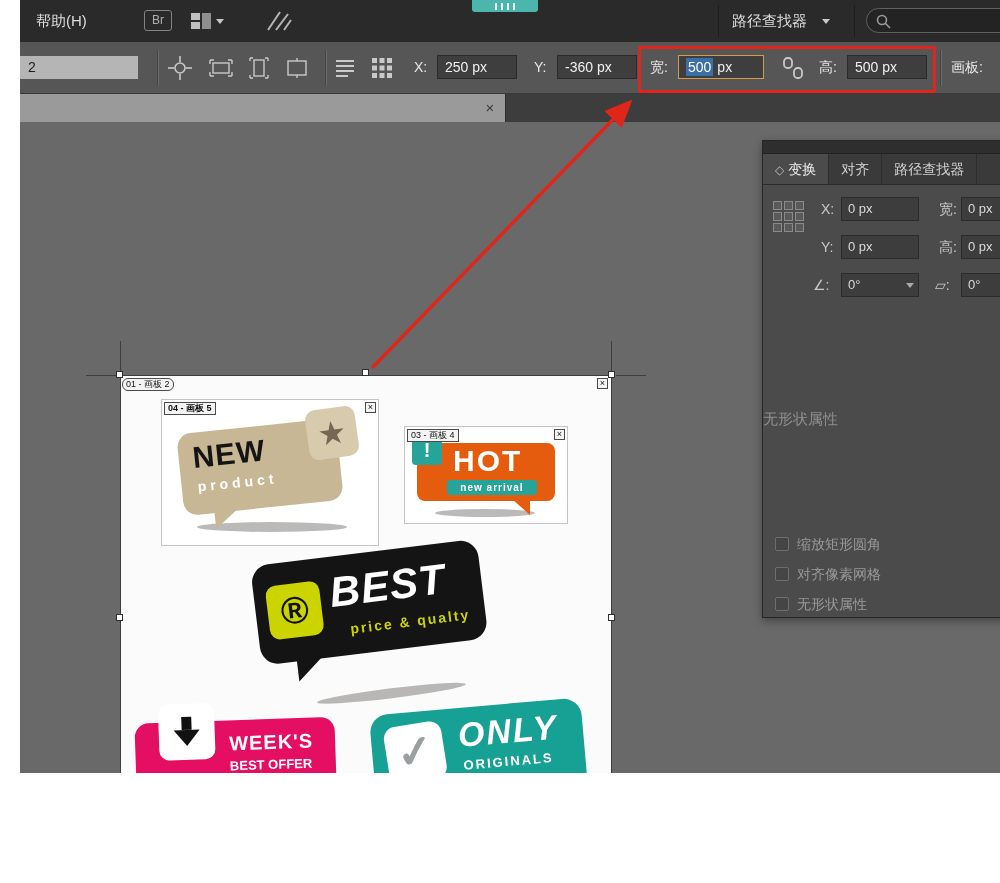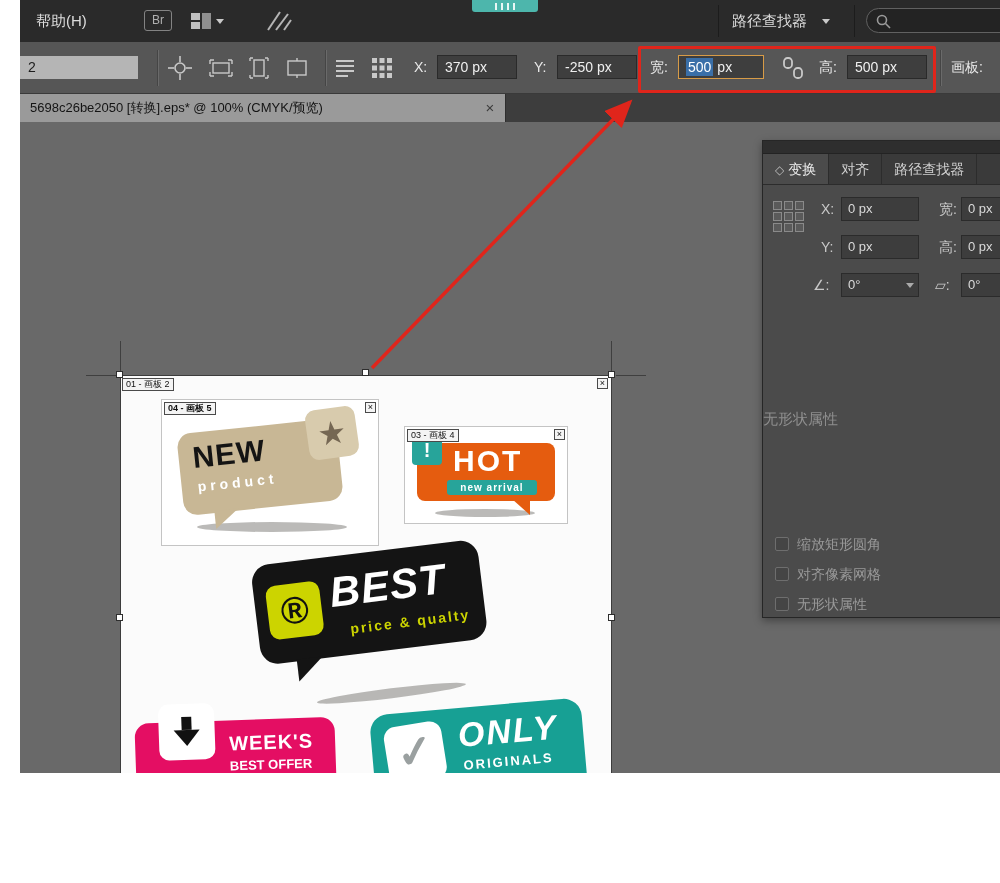--- a/index.html
+++ b/index.html
@@ -201,24 +201,24 @@
         <rect x="2" y="9.5" width="5" height="5"></rect>
           <rect x="9.5" y="9.5" width="5" height="5"></rect>
           <rect x="17" y="9.5" width="5" height="5"></rect>
         <rect x="2" y="17" width="5" height="5"></rect>
           <rect x="9.5" y="17" width="5" height="5"></rect>
           <rect x="17" y="17" width="5" height="5"></rect>
       </svg>
     </span>
 
     <span class="cb-label" style="left:394px;">X:</span>
-    <div class="cbfield" style="left:417px; width:80px;">370 px</div>
+    <div class="cbfield" style="left:417px; width:80px;">250 px</div>
 
     <span class="cb-label" style="left:514px;">Y:</span>
-    <div class="cbfield" style="left:537px; width:80px;">-250 px</div>
+    <div class="cbfield" style="left:537px; width:80px;">-360 px</div>
 
     <span class="cb-label" style="left:630px;">宽:</span>
     <div class="cbfield w-field" style="left:658px; width:86px;">
       <span class="sel">500</span><span class="unit">px</span>
     </div>
 
     <span class="cb-icon" style="left:760px; top:13px;">
       <svg width="26" height="26" viewBox="0 0 26 26" fill="none" stroke="#c9c9c9" stroke-width="1.8">
         <rect x="4" y="3" width="8" height="10" rx="3.5"></rect>
         <rect x="14" y="13" width="8" height="10" rx="3.5"></rect>
@@ -228,36 +228,35 @@
     <span class="cb-label" style="left:799px;">高:</span>
     <div class="cbfield" style="left:827px; width:80px;">500 px</div>
 
     <span class="cb-sep" style="left:920px;"></span>
     <span class="cb-label" style="left:931px;">画板:</span>
     <span class="cb-label" style="left:988px;">4</span>
   </div>
 
   <div class="tabbar">
     <div class="doc-tab">
-      <span>5698c26be2050 [转换].eps* @ 100% (CMYK/预览)</span>
       <span class="close">×</span>
     </div>
   </div>
 
   <div class="cropmark" style="left:100px; top:341px; width:1px; height:30px;"></div>
   <div class="cropmark" style="left:66px;  top:375px; width:30px; height:1px;"></div>
   <div class="cropmark" style="left:591px; top:341px; width:1px; height:30px;"></div>
   <div class="cropmark" style="left:596px; top:375px; width:30px; height:1px;"></div>
   <div class="cropmark" style="left:100px; top:866px; width:1px; height:17px;"></div>
   <div class="cropmark" style="left:66px;  top:861px; width:30px; height:1px;"></div>
   <div class="cropmark" style="left:591px; top:866px; width:1px; height:17px;"></div>
   <div class="cropmark" style="left:596px; top:861px; width:30px; height:1px;"></div>
 
   <div class="artboard">
-    <span class="ab-label" style="left:1px; top:2px;">01 - 画板 2</span>
+    <span class="ab-label" style="left:1px; top:2px;border-radius:6px;">01 - 画板 2</span>
     <span class="x-box" style="left:476px; top:2px;">×</span>
 
     <div class="sub-img" style="left:40px; top:23px; width:218px; height:147px;">
       <span class="ab-label" style="left:2px; top:2px;font-weight:bold;">04 - 画板 5</span>
       <span class="x-box" style="left:203px; top:2px;">×</span>
       <div class="shadow" style="left:35px; top:122px; width:150px; height:10px;"></div>
       <div class="new-badge">★</div>
       <div class="new-bubble">
         <span class="new-title">NEW</span>
         <span class="new-sub">product</span>

